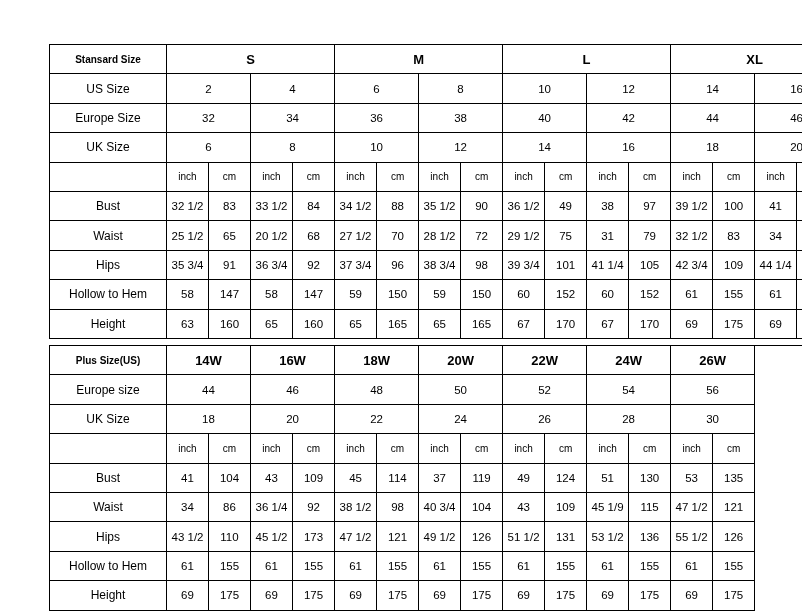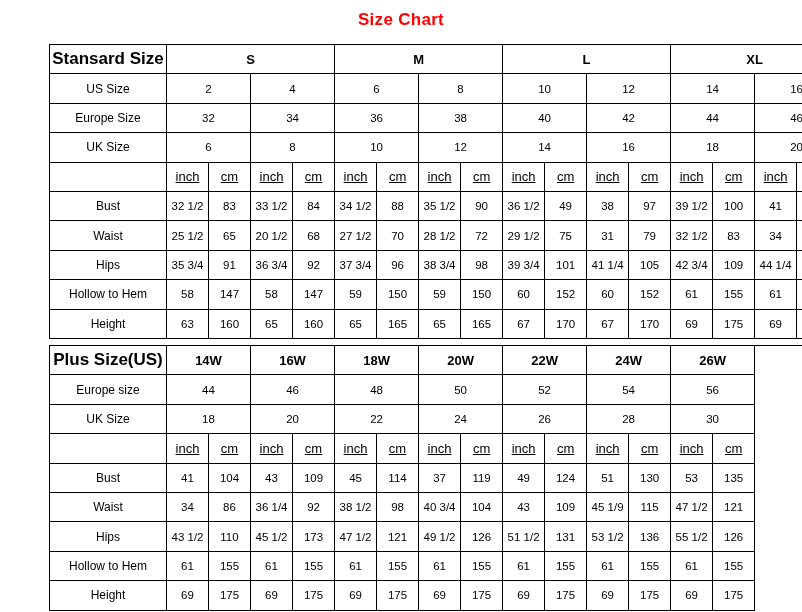--- a/index.html
+++ b/index.html
@@ -49,26 +49,25 @@
   td.rowlabel {
     font-weight: normal;
     font-size: 12px;
   }
   td.hdr {
     font-weight: bold;
     font-size: 13px;
   }
   td.corner {
     font-weight: bold;
-    font-size: 17px;
+    font-size: 10px;
     text-align: center;
   }
   td.unit {
-    font-size: 13px;
-    text-decoration: underline;
+    font-size: 10px;
   }
   #table1 {
     position: absolute;
     left: 49px;
     top: 44px;
     width: 705px;
   }
   #table2 {
     position: absolute;
     left: 49px;
@@ -78,21 +77,20 @@
   #table1 td { height: 28.4px; }
   #table2 td { height: 28.4px; }
   .colg-label { width: 117px; }
   .colg-cell  { width: 42px; }
 </style>
 </head>
 <body>
 
 <div class="page">
 
-  <div class="title">Size Chart</div>
 
   <table class="chart" id="table1">
     <colgroup>
       <col class="colg-label">
       <col class="colg-cell">
         <col class="colg-cell">
         <col class="colg-cell">
         <col class="colg-cell">
       <col class="colg-cell">
         <col class="colg-cell">

